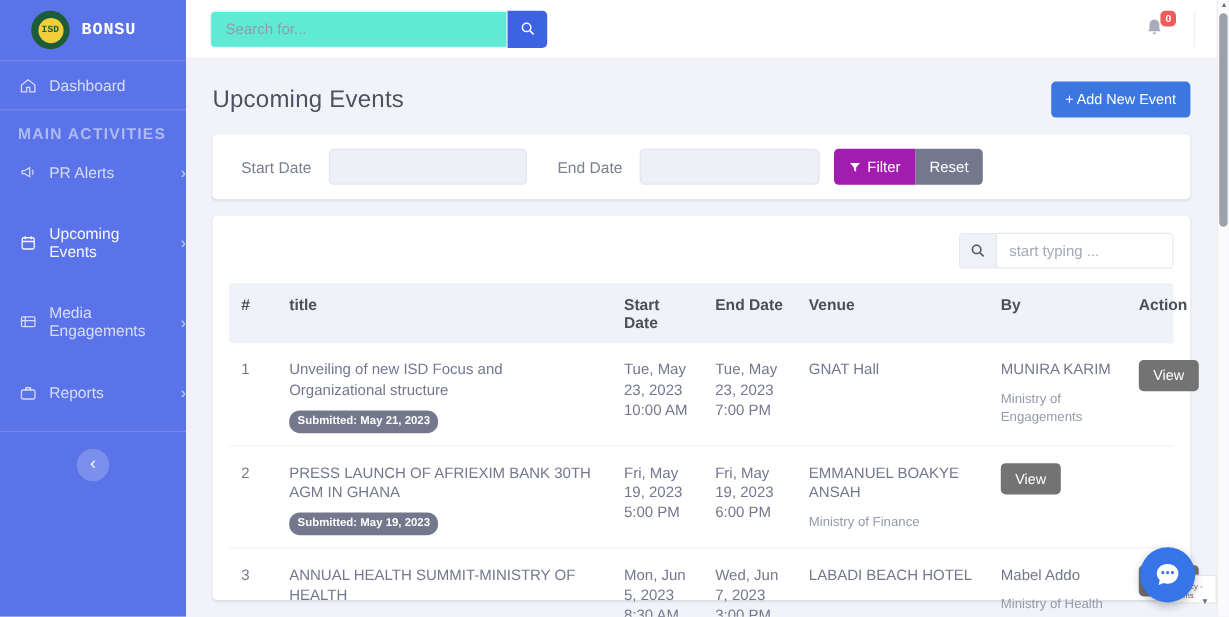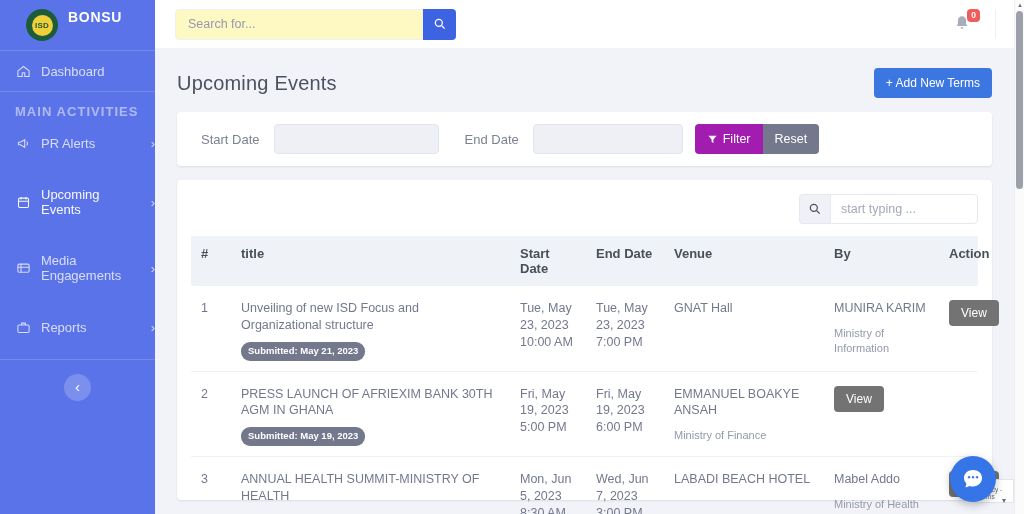--- a/index.html
+++ b/index.html
@@ -1,39 +1,39 @@
 <!DOCTYPE html>
 <html><head>
 <meta charset="utf-8">
 <style>
   * { margin:0; padding:0; box-sizing:border-box; }
   html,body { width:1024px; height:514px; overflow:hidden; }
   body { font-family:"Liberation Sans", sans-serif; background:#f2f3f8; position:relative; }
 
   
   .sidebar { position:absolute; left:0; top:0; width:155px; height:514px; background:#5b73e8; z-index:2; }
-  .brand-row { display:flex; align-items:flex-start; gap:10px; padding:9px 0 9px 26px; }
+  .brand-row { display:flex; align-items:center; gap:10px; padding:9px 0 9px 26px;font-family:Liberation Mono, monospace; }
   .logo-outer { width:32px; height:32px; border-radius:50%; background:#1d5c38; display:flex; align-items:center; justify-content:center; flex:0 0 32px; }
   .logo-inner { width:21px; height:21px; border-radius:50%; background:#f0cf3a; display:flex; align-items:center; justify-content:center; font-size:8px; font-weight:800; color:#1d5c38; letter-spacing:.02em; }
   .brand-name { color:#fff; font-weight:700; font-size:14px; letter-spacing:.05em; }
   .side-divider { height:1px; background:rgba(255,255,255,.16); margin:0; }
   .nav-item { display:flex; align-items:center; gap:10px; padding:12px 0 12px 15px; color:rgba(255,255,255,.75); font-size:13px; cursor:pointer; }
   .nav-item.active { color:rgba(255,255,255,.95); }
   .nav-item .nicon { width:16px; height:16px; flex:0 0 16px; display:flex; align-items:center; justify-content:center; }
   .nav-item .nicon svg { width:15px; height:15px; stroke:currentColor; fill:none; stroke-width:1.7; }
   .nav-item .chev { margin-left:auto; font-size:13px; color:rgba(255,255,255,.7); }
   .section-label { color:rgba(255,255,255,.5); font-size:13px; letter-spacing:.08em; padding:12px 0 4px 15px; font-weight:700; }
   .nav-gap { height:12px; }
   .collapse-wrap { display:flex; justify-content:center; margin-top:14px; }
   .collapse-btn { width:27px; height:27px; border-radius:50%; background:rgba(255,255,255,.2); color:#fff; display:flex; align-items:center; justify-content:center; font-size:15px; cursor:pointer; padding-bottom:2px; }
 
   
   .topbar { position:absolute; left:155px; top:0; right:10px; height:48px; background:#fff; z-index:1; display:flex; align-items:center; }
   .search-group { display:flex; margin-left:20px; }
-  .topbar-search { width:248px; height:31px; background:#fef9c3; border:1px solid #eef0f7; border-radius:4px 0 0 4px; padding:0 12px; font-size:12.5px; color:#555b6d; font-family:"Liberation Sans", sans-serif; outline:none; }
+  .topbar-search { width:248px; height:31px; background:#5eead4; border:1px solid #eef0f7; border-radius:4px 0 0 4px; padding:0 12px; font-size:12.5px; color:#555b6d; font-family:"Liberation Sans", sans-serif; outline:none; }
   .topbar-search::placeholder { color:#9599ad; }
   .search-btn { width:33px; height:31px; background:#3d63e3; border:none; border-radius:0 4px 4px 0; color:#fff; cursor:pointer; display:flex; align-items:center; justify-content:center; }
   .search-btn svg, .tsearch-btn svg { width:14px; height:14px; stroke:currentColor; fill:none; stroke-width:2.2; }
   .topbar-right { margin-left:auto; display:flex; align-items:center; height:100%; }
   .bell-wrap { position:relative; width:20px; height:20px; margin-right:22px; cursor:pointer; }
   .bell-wrap svg { width:18px; height:18px; fill:#a9adbb; }
   .notif-badge { position:absolute; top:-5px; right:-7px; background:#f05b5b; color:#fff; font-size:8.5px; font-weight:700; padding:2px 4px; border-radius:4px; line-height:1; }
   .topbar-vdivider { width:1px; height:30px; background:#eef0f5; margin-right:18px; }
 
   
@@ -171,21 +171,21 @@
         </svg>
       <span class="notif-badge">0</span>
     </div>
     <div class="topbar-vdivider"></div>
   </div>
 </div>
 
 <div class="content">
   <div class="page-head">
     <div class="page-title">Upcoming Events</div>
-    <button class="add-btn">+ Add New Terms</button>
+    <button class="add-btn">+ Add New Event</button>
   </div>
 
   <div class="filter-card">
     <span class="f-label">Start Date</span>
     <input class="f-input" type="text" style="">
     <span class="f-label end">End Date</span>
     <input class="f-input end" type="text" style="">
     <div class="btn-group">
       <button class="filter-btn">
         <svg viewBox="0 0 24 24">
@@ -223,21 +223,21 @@
     <div>1</div>
     <div>
       <div class="row-title">Unveiling of new ISD Focus and Organizational structure</div>
       <span class="submitted-badge">Submitted: May 21, 2023</span>
     </div>
     <div>Tue, May 23, 2023 10:00 AM</div>
     <div>Tue, May 23, 2023 7:00 PM</div>
     <div>GNAT Hall</div>
     <div>
       <div class="by-name">MUNIRA KARIM</div>
-      <div class="by-org">Ministry of Information</div>
+      <div class="by-org">Ministry of Engagements</div>
     </div>
     <div><button class="view-btn">View</button></div>
   </div>
 
   <div class="grid-row trow">
     <div>2</div>
     <div>
       <div class="row-title">PRESS LAUNCH OF AFRIEXIM BANK 30TH AGM IN GHANA</div>
       <span class="submitted-badge">Submitted: May 19, 2023</span>
     </div>

